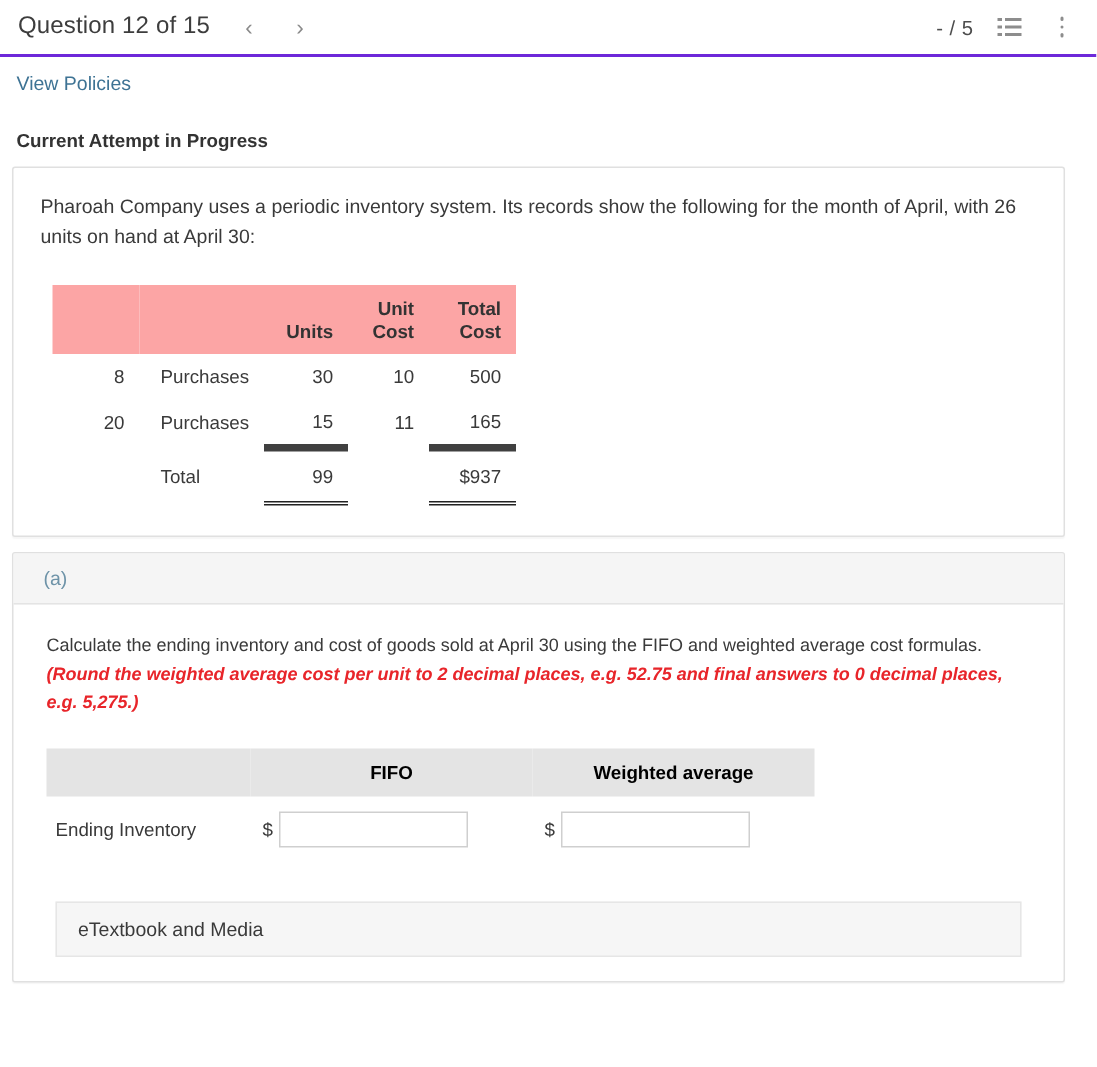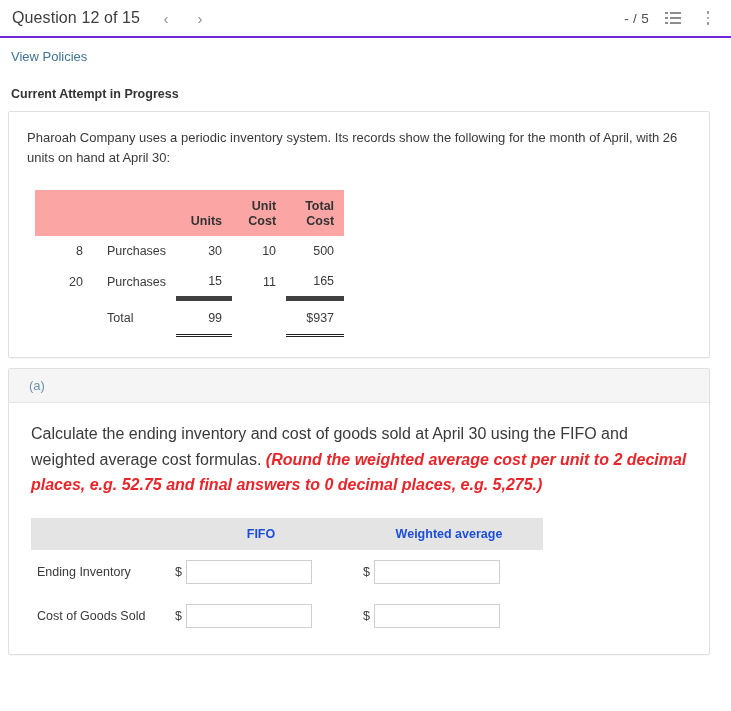--- a/index.html
+++ b/index.html
@@ -134,21 +134,21 @@
   
   .part-head {
     background: #f5f5f5;
     border-bottom: 1px solid #e4e4e4;
     padding: 9px 20px;
     font-size: 13px;
     color: #6e93a8;
   }
   .part-body { padding: 18px 22px 16px 22px; }
   .instr {
-    font-size: 16px;
+    font-size: 12px;
     line-height: 1.6;
     color: #3a3a3a;
   }
   .instr .warn {
     color: #e8252a;
     font-style: italic;
     font-weight: bold;
   }
 
   
@@ -156,21 +156,21 @@
     border-collapse: collapse;
     margin-top: 20px;
     font-size: 12.5px;
     color: #3a3a3a;
   }
   .ans-table thead td {
     background: #e4e4e4;
     font-weight: bold;
     padding: 9px 8px;
     text-align: center;
-    color: #1d4ed8;
+    color: #000000;
   }
   .ans-table thead td.blank-h { width: 136px; background: #e4e4e4; }
   .ans-table thead td.h-fifo { width: 188px; }
   .ans-table thead td.h-wavg { width: 188px; }
   .ans-table tbody td { padding: 10px 8px; vertical-align: middle; }
   .ans-table tbody td.rowlabel { padding-left: 6px; white-space: nowrap; }
   .dollar { color: #3a3a3a; font-size: 12.5px; padding-right: 4px; }
   .cellwrap { display: flex; align-items: center; }
   .ansinput {
     width: 126px;
@@ -310,33 +310,19 @@
               <input class="ansinput" type="text" value="" style="">
             </div>
           </td>
           <td>
             <div class="cellwrap">
               <span class="dollar">$</span>
               <input class="ansinput" type="text" value="" style="">
             </div>
           </td>
         </tr>
-        <tr>
-          <td class="rowlabel">Cost of Goods Sold</td>
-          <td>
-            <div class="cellwrap">
-              <span class="dollar">$</span>
-              <input class="ansinput" type="text" value="" style="">
-            </div>
-          </td>
-          <td>
-            <div class="cellwrap">
-              <span class="dollar">$</span>
-              <input class="ansinput" type="text" value="" style="">
-            </div>
-          </td>
-        </tr>
       </tbody>
     </table>
 
+    <div class="etext-bar">eTextbook and Media</div>
 
   </div>
 </div>
 
 </body></html>

